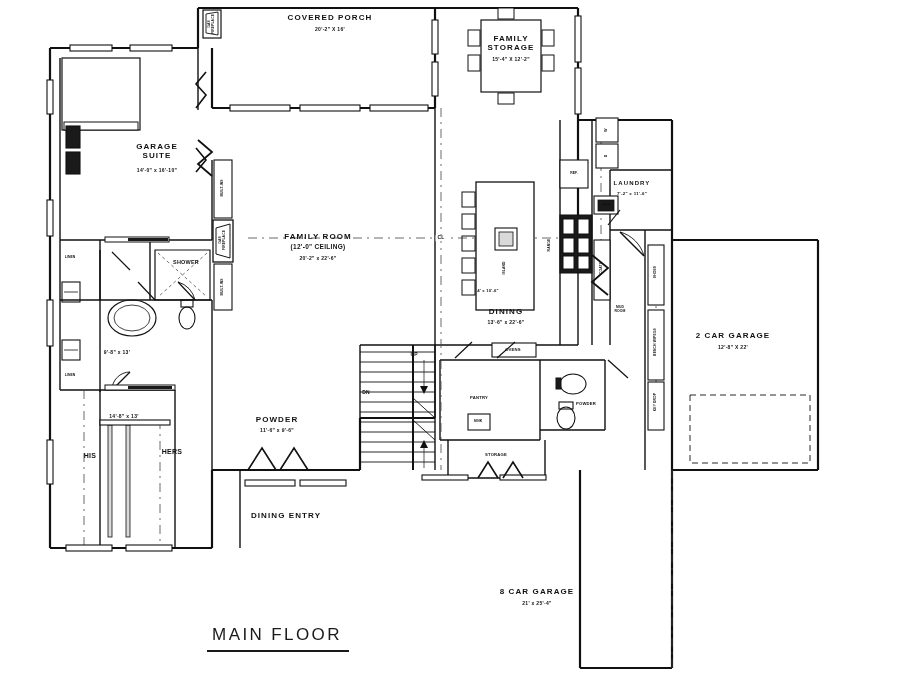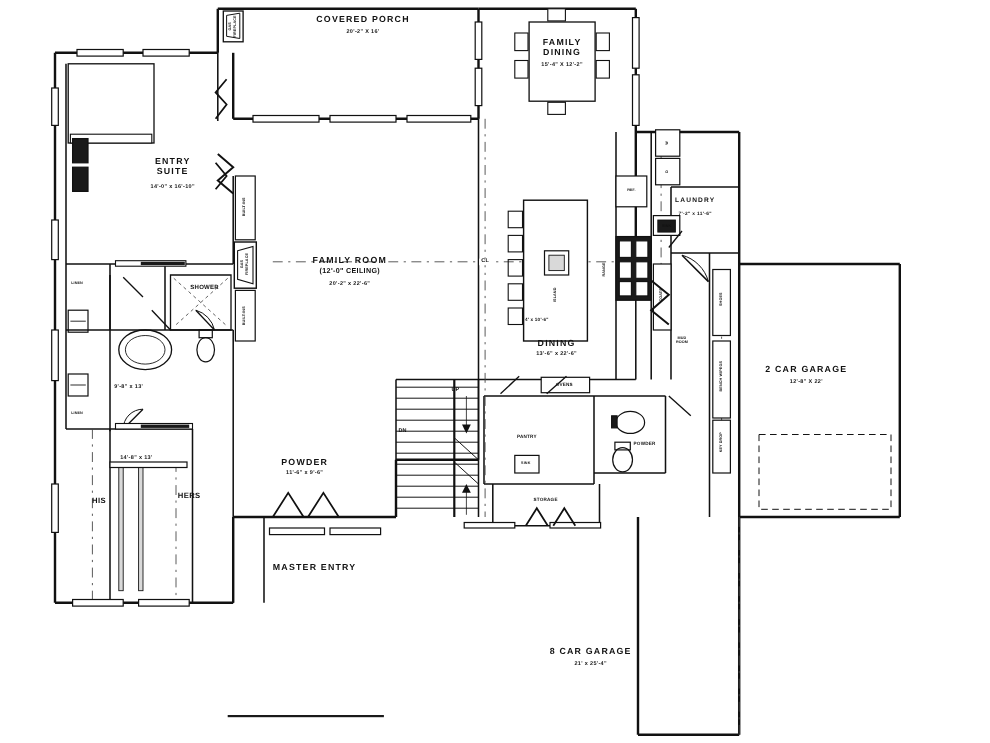--- a/index.html
+++ b/index.html
@@ -315,24 +315,24 @@
 
     <g fill="none" stroke="#111" stroke-width="0.9" stroke-dasharray="6,4">
       <rect x="690" y="395" width="120" height="68"></rect>
     </g>
   </svg>
 
   <div class="lbl room-name" style="left:330px; top:18px;">COVERED PORCH</div>
   <div class="lbl room-dim" style="left:330px; top:30px;">20'-2" X 16'</div>
 
   <div class="lbl room-name" style="left:511px; top:43px;">FAMILY
-DINING</div>
+STORAGE</div>
   <div class="lbl room-dim" style="left:511px; top:60px;">15'-4" X 12'-2"</div>
 
-  <div class="lbl room-name" style="left:157px; top:151px;">ENTRY
+  <div class="lbl room-name" style="left:157px; top:151px;">GARAGE
 SUITE</div>
   <div class="lbl room-dim" style="left:157px; top:171px;">14'-0" x 16'-10"</div>
 
   <div class="lbl room-name" style="left:318px; top:237px;text-align:right;">FAMILY ROOM</div>
   <div class="lbl room-dim" style="left:318px; top:247px; font-size:6.5px;">(12'-0" CEILING)</div>
   <div class="lbl room-dim" style="left:318px; top:259px;">20'-2" x 22'-6"</div>
 
   <div class="lbl room-name" style="left:506px; top:312px;">DINING</div>
   <div class="lbl room-dim" style="left:506px; top:323px;">13'-6" x 22'-6"</div>
 
@@ -341,21 +341,21 @@
 
   <div class="lbl room-name" style="left:733px; top:336px;">2 CAR GARAGE</div>
   <div class="lbl room-dim" style="left:733px; top:348px;">12'-8" X 22'</div>
 
   <div class="lbl room-name" style="left:537px; top:592px;">8 CAR GARAGE</div>
   <div class="lbl room-dim" style="left:537px; top:604px;">21' x 25'-4"</div>
 
   <div class="lbl room-name" style="left:277px; top:420px;">POWDER</div>
   <div class="lbl room-dim" style="left:277px; top:431px;">11'-6" x 9'-6"</div>
 
-  <div class="lbl room-name" style="left:286px; top:516px;">MASTER ENTRY</div>
+  <div class="lbl room-name" style="left:286px; top:516px;">DINING ENTRY</div>
 
   <div class="lbl room-dim" style="left:117px; top:353px;">9'-8" x 13'</div>
   <div class="lbl room-dim" style="left:124px; top:417px;">14'-8" x 13'</div>
   <div class="lbl room-dim" style="left:90px; top:456px; font-size:7px;">HIS</div>
   <div class="lbl room-dim" style="left:172px; top:452px; font-size:7px;">HERS</div>
   <div class="lbl tiny" style="left:488px; top:291px;">4' x 10'-6"</div>
   <div class="lbl tiny" style="left:479px; top:398px;">PANTRY</div>
   <div class="lbl tiny" style="left:496px; top:455px;">STORAGE</div>
   <div class="lbl tiny" style="left:586px; top:404px;">POWDER</div>
   <div class="lbl tiny" style="left:513px; top:350px;">OVENS</div>
@@ -380,15 +380,16 @@
   <div class="lbl micro vert" style="left:656px; top:402px;">KEY DROP</div>
   <div class="lbl micro vert" style="left:607px; top:130px;">W</div>
   <div class="lbl micro vert" style="left:607px; top:156px;">D</div>
   <div class="lbl micro" style="left:606px; top:206px;">SINK</div>
   <div class="lbl tiny" style="left:186px; top:262px; font-size:5.5px;">SHOWER</div>
 
   <div class="lbl micro" style="left:441px; top:238px; font-size:5px; background:#fff; padding:0 2px;">CL</div>
   <div class="lbl micro" style="left:414px; top:355px; font-size:5px;">UP</div>
   <div class="lbl micro" style="left:366px; top:393px; font-size:5px;">DN</div>
 
+  <div class="lbl title" style="left:277px; top:635px;">MAIN FLOOR</div>
   <div class="title-rule" style="left:207px; top:650px; width:142px;"></div>
 
 </div>
 
 </body></html>

